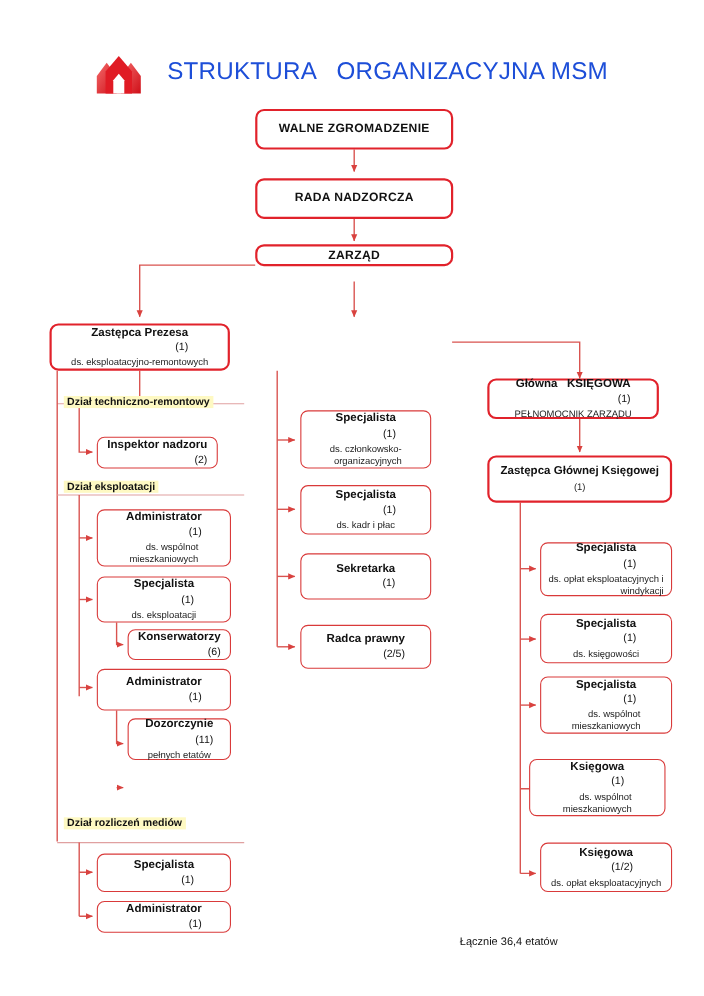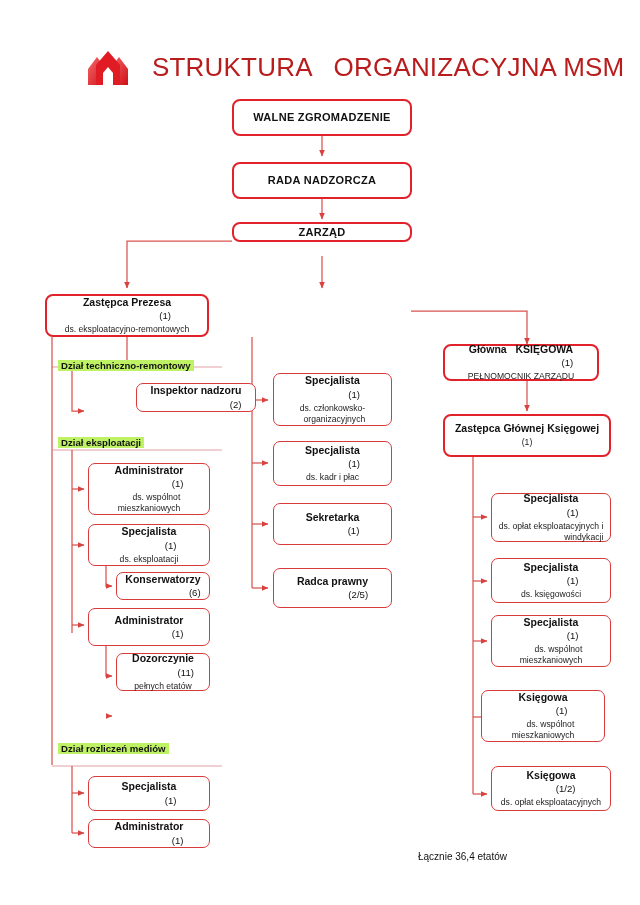--- a/index.html
+++ b/index.html
@@ -12,22 +12,22 @@
     color:#1a1a1a;
   }
   #chart{position:absolute;left:0;top:0;width:640px;height:905px;}
   
   #wires{position:absolute;left:0;top:0;width:640px;height:905px;z-index:1;}
   
   .header{position:absolute;left:0;top:0;width:640px;height:100px;z-index:3;}
   .logo{position:absolute;left:85px;top:47px;width:46px;height:42px;}
   .title{
     position:absolute;left:152px;top:52px;
-    font-size:26px;font-weight:400;letter-spacing:.2px;
-    color:#b91c1c;white-space:pre;
+    font-size:22px;font-weight:400;letter-spacing:.2px;
+    color:#1d4ed8;white-space:pre;
   }
   
   .node{
     position:absolute;z-index:2;
     box-sizing:border-box;
     background:#ffffff;
     border:1.6px solid #D93A3A;
     border-radius:7px;
     display:flex;flex-direction:column;
     align-items:center;justify-content:center;
@@ -42,21 +42,21 @@
   .node .ttl .cnt{font-weight:normal;font-size:9.6px;}
   .node .sub{
     font-size:8.6px;font-weight:normal;line-height:1.3;color:#222;
     margin-top:1.5px;
   }
   .node.top .ttl{font-size:11px;letter-spacing:.3px;}
   
   .dept{
     position:absolute;z-index:2;
     font-size:9.6px;font-weight:bold;color:#111;
-    background:#bef264;padding:0 3px;white-space:pre;
+    background:#fef9c3;padding:0 3px;white-space:pre;
   }
   
   .footer{
     position:absolute;z-index:2;
     font-size:10px;color:#111;white-space:pre;
   }
 </style>
 </head>
 <body>
 
@@ -162,21 +162,21 @@
     <div class="sub">PEŁNOMOCNIK ZARZĄDU</div>
   </div>
 
   <div class="node strong" style="left:443px;top:414px;width:168px;height:43px;">
     <div class="ttl"><span>Zastępca Głównej Księgowej</span></div>
     <div class="sub">(1)</div>
   </div>
 
   <div class="dept" style="left:58px;top:360px;">Dział techniczno-remontowy</div>
 
-  <div class="node" style="left:88px;top:383px;width:120px;height:29px;margin-left:48px;">
+  <div class="node" style="left:88px;top:397px;width:110px;height:29px;">
     <div class="ttl"><span>Inspektor nadzoru</span>
       <span class="cnt">(2)</span></div>
   </div>
 
   <div class="dept" style="left:58px;top:437px;">Dział eksploatacji</div>
 
   <div class="node" style="left:88px;top:463px;width:122px;height:52px;">
     <div class="ttl"><span>Administrator</span>
       <span class="cnt">(1)</span></div>
     <div class="sub">ds. wspólnot<br>mieszkaniowych</div>

